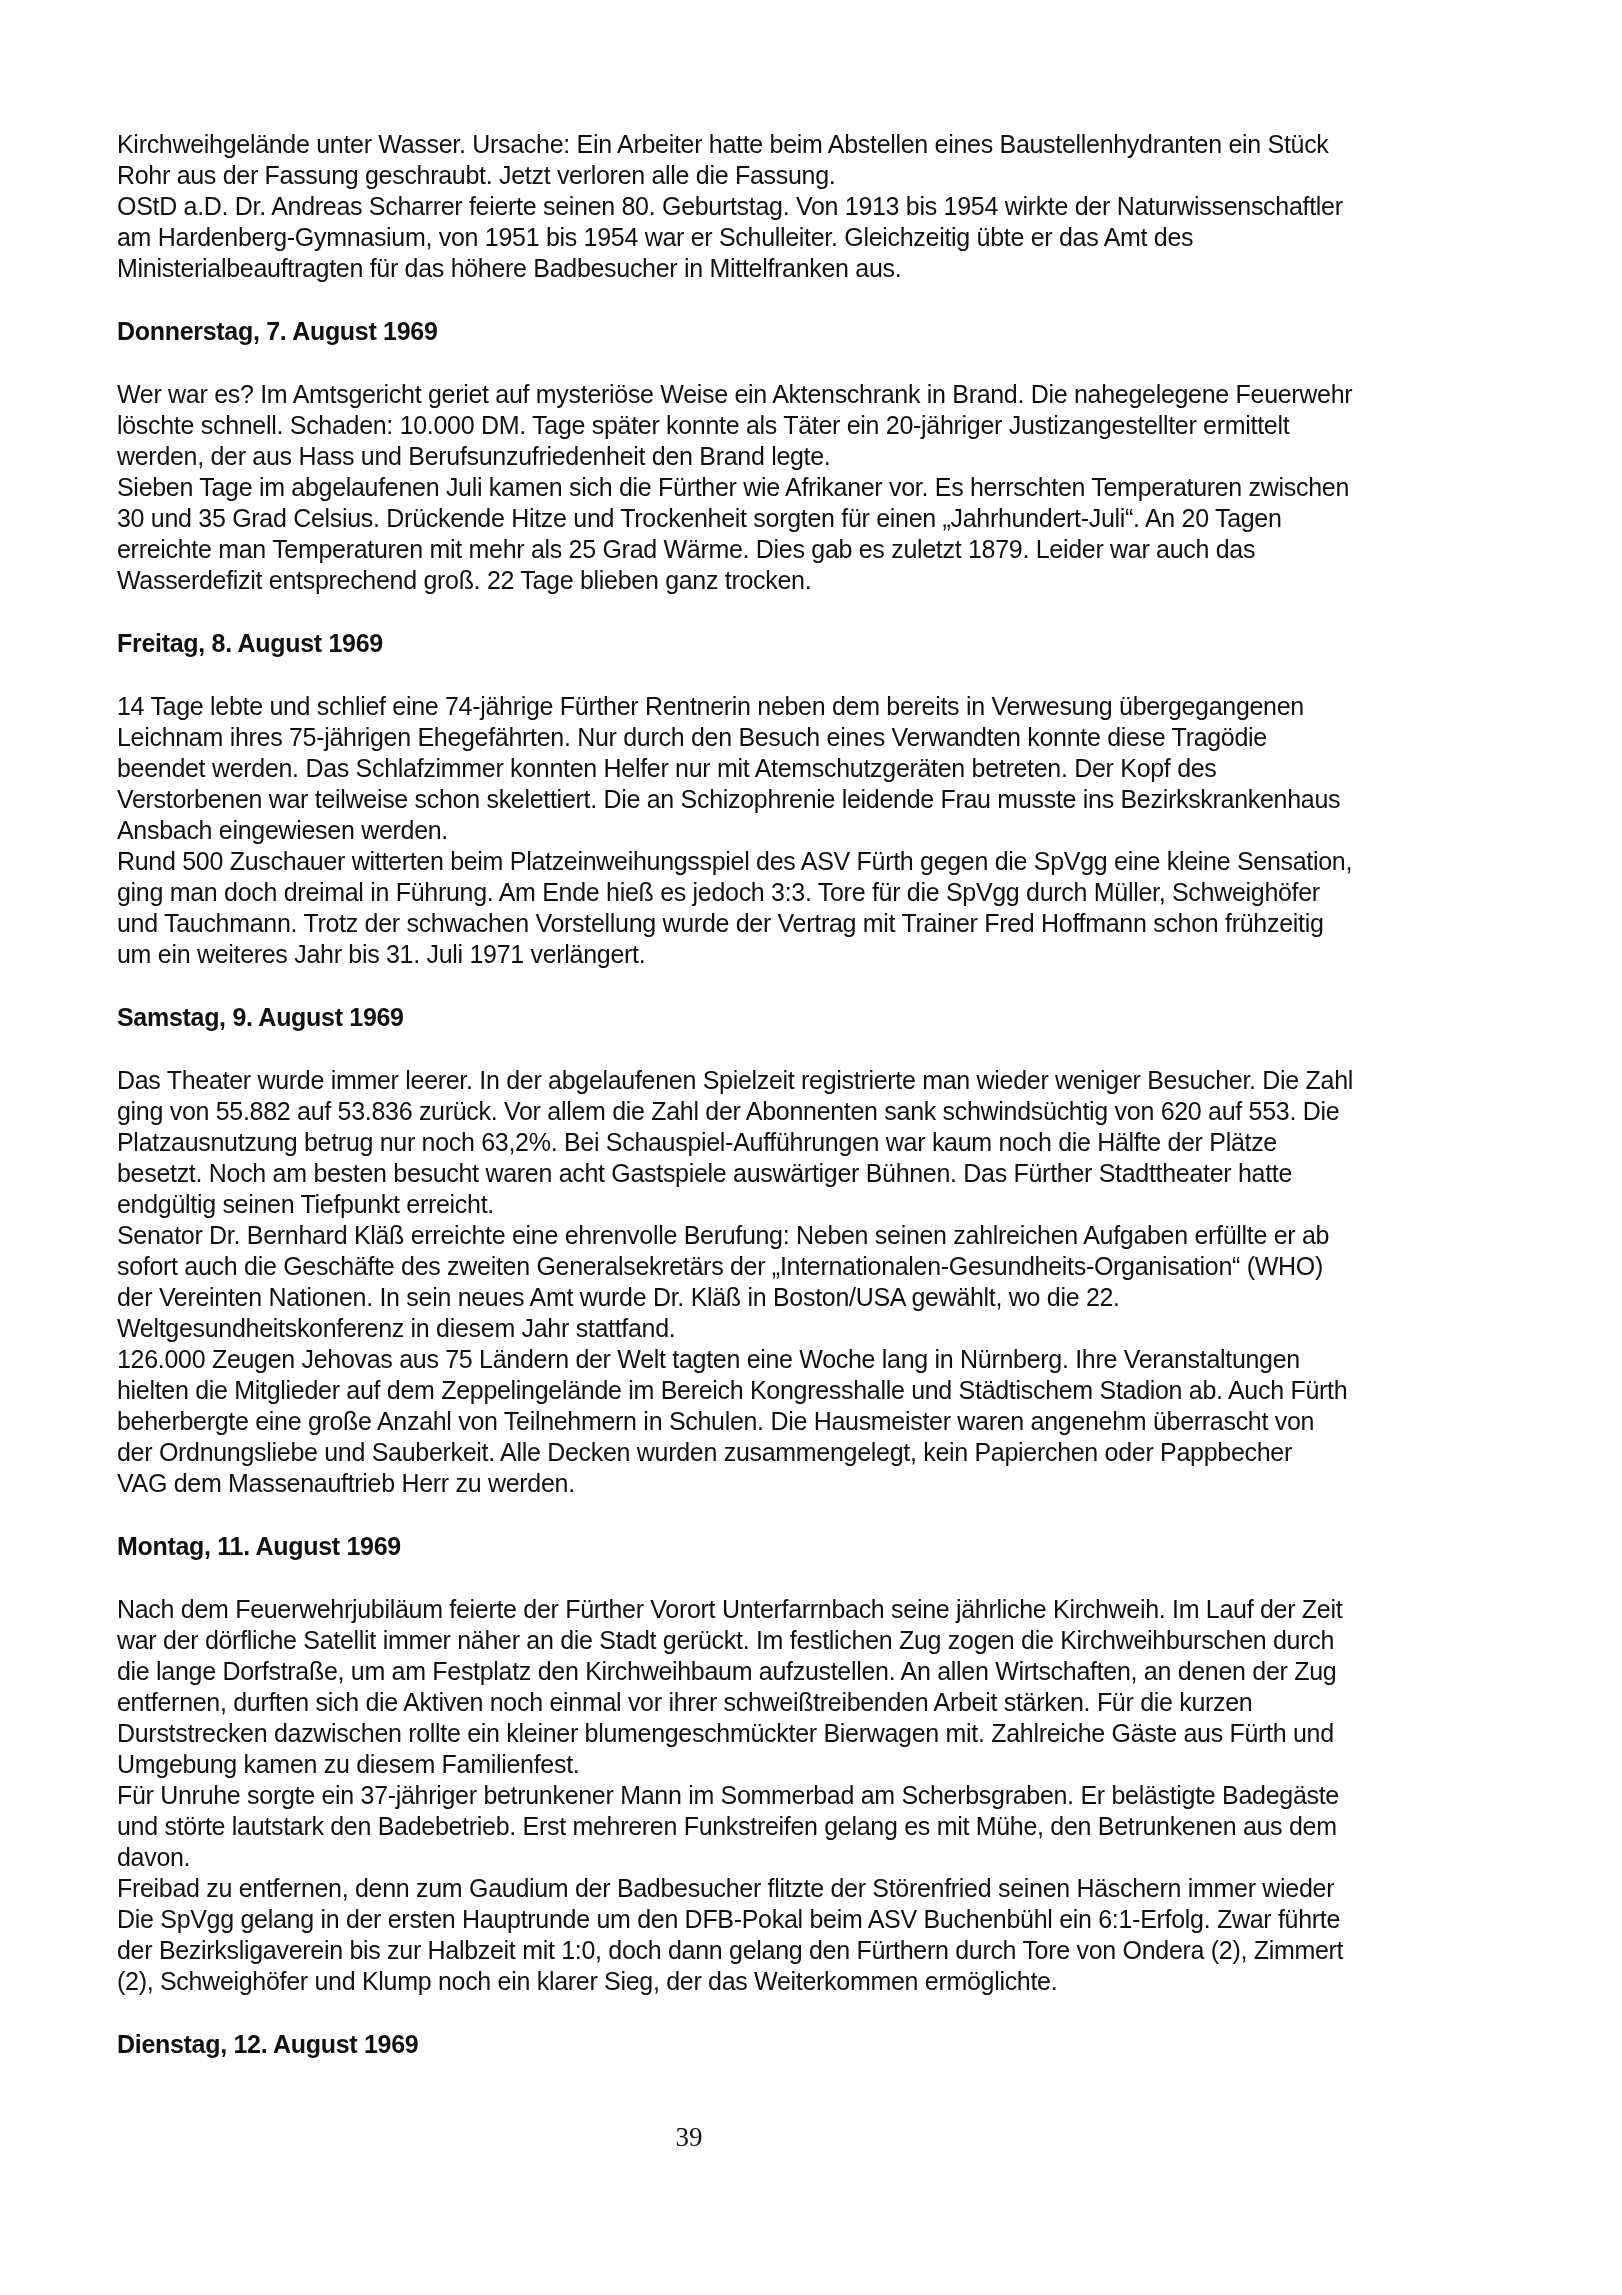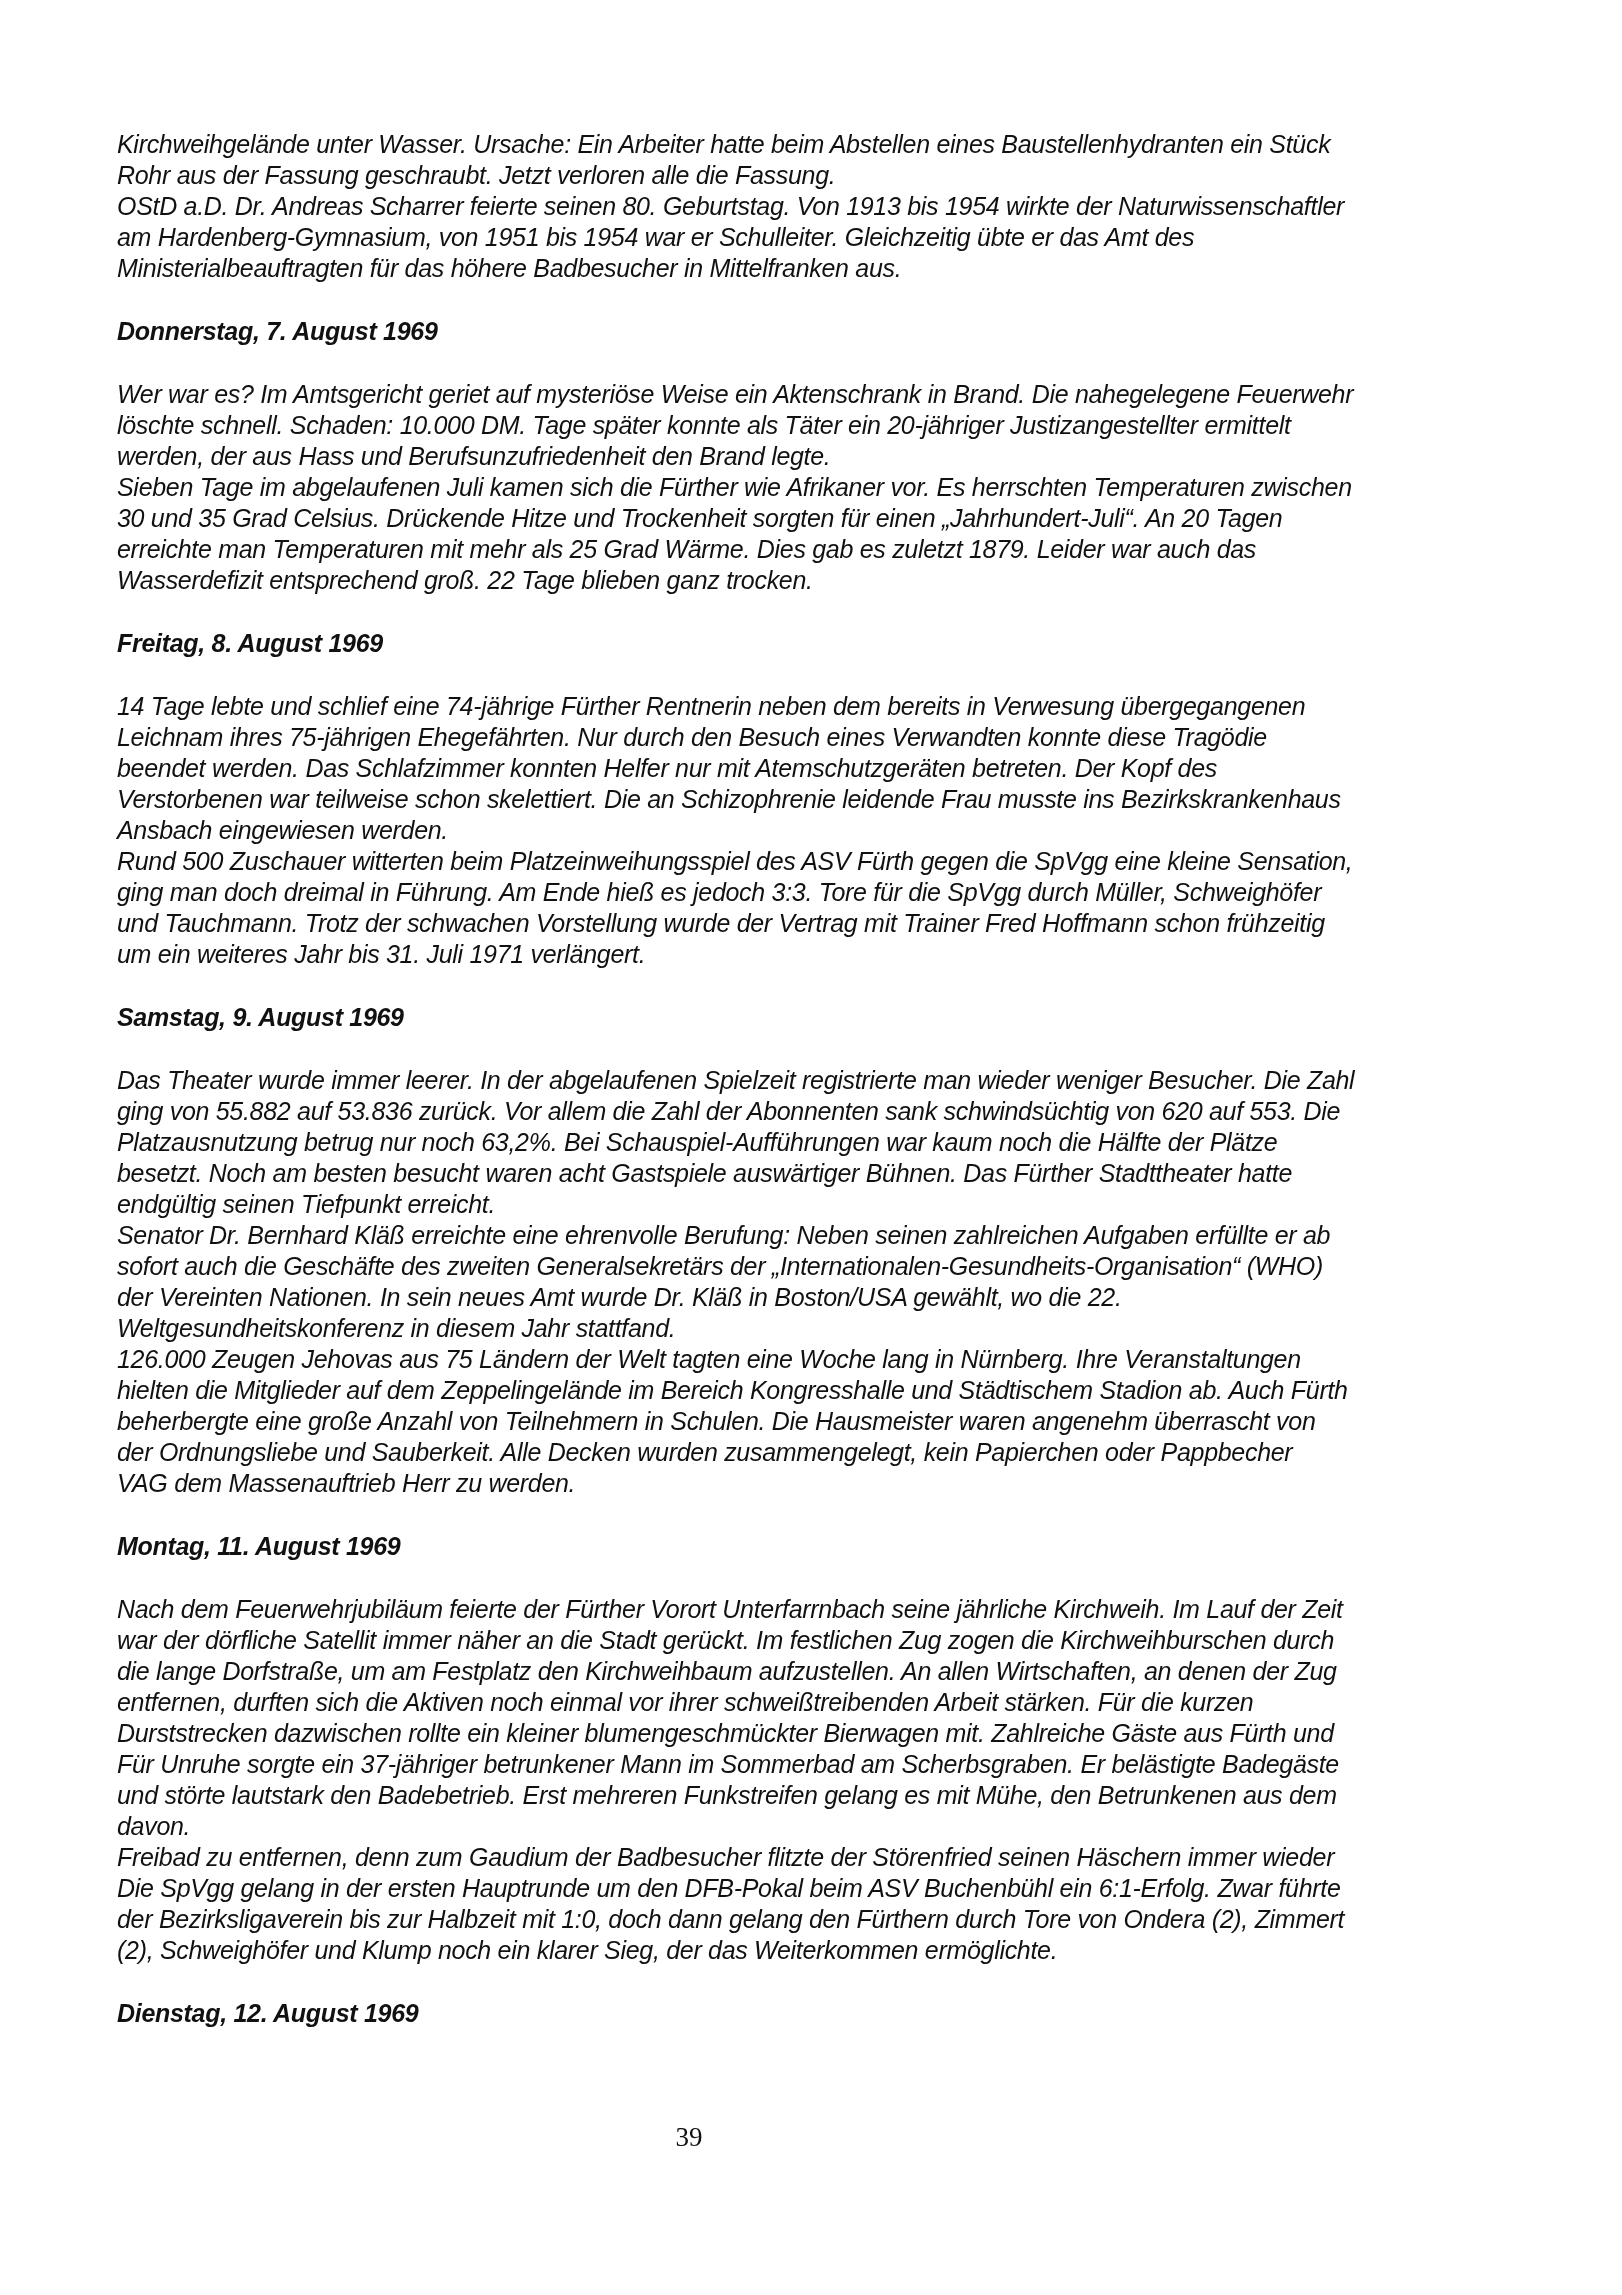--- a/index.html
+++ b/index.html
@@ -2,21 +2,20 @@
 <html style="font-size:12.7px"><head>
 <meta charset="utf-8">
 <style>
   html, body { margin: 0; padding: 0; background: #ffffff; }
   body { width: 1623px; height: 2295px; position: relative; overflow: hidden; }
   .page {
     position: absolute; left: 117px; top: 129px; width: 1395px;
     font-family: "Liberation Sans", sans-serif;
     font-size: 25px; line-height: 31px; color: #111111;
     letter-spacing: -0.3px;
-    font-style: italic;
   }
   .para { margin: 0; white-space: normal; }
   .line { display: block; white-space: nowrap; }
   .heading {
     font-weight: bold; margin: 0;
     letter-spacing: -0.3px;
   }
   .gap-before-heading { height: 32px; }
   .gap-after-heading { height: 32px; }
   .page-number {
@@ -91,20 +90,21 @@
       <div>
         <div class="gap-before-heading"></div>
         <div class="heading">Montag, 11. August 1969</div>
         <div class="gap-after-heading"></div>
         <div class="para">
           <span class="line">Nach dem Feuerwehrjubiläum feierte der Fürther Vorort Unterfarrnbach seine jährliche Kirchweih. Im Lauf der Zeit</span>
           <span class="line">war der dörfliche Satellit immer näher an die Stadt gerückt. Im festlichen Zug zogen die Kirchweihburschen durch</span>
           <span class="line">die lange Dorfstraße, um am Festplatz den Kirchweihbaum aufzustellen. An allen Wirtschaften, an denen der Zug</span>
           <span class="line">entfernen, durften sich die Aktiven noch einmal vor ihrer schweißtreibenden Arbeit stärken. Für die kurzen</span>
           <span class="line">Durststrecken dazwischen rollte ein kleiner blumengeschmückter Bierwagen mit. Zahlreiche Gäste aus Fürth und</span>
+          <span class="line">Umgebung kamen zu diesem Familienfest.</span>
           <span class="line">Für Unruhe sorgte ein 37-jähriger betrunkener Mann im Sommerbad am Scherbsgraben. Er belästigte Badegäste</span>
           <span class="line">und störte lautstark den Badebetrieb. Erst mehreren Funkstreifen gelang es mit Mühe, den Betrunkenen aus dem</span>
           <span class="line">davon.</span>
           <span class="line">Freibad zu entfernen, denn zum Gaudium der Badbesucher flitzte der Störenfried seinen Häschern immer wieder</span>
           <span class="line">Die SpVgg gelang in der ersten Hauptrunde um den DFB-Pokal beim ASV Buchenbühl ein 6:1-Erfolg. Zwar führte</span>
           <span class="line">der Bezirksligaverein bis zur Halbzeit mit 1:0, doch dann gelang den Fürthern durch Tore von Ondera (2), Zimmert</span>
           <span class="line">(2), Schweighöfer und Klump noch ein klarer Sieg, der das Weiterkommen ermöglichte.</span>
         </div>
       </div>
       <div>

